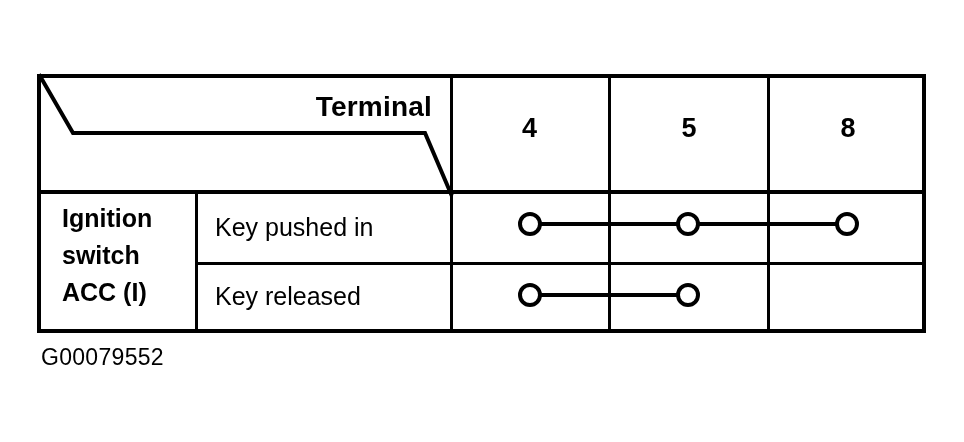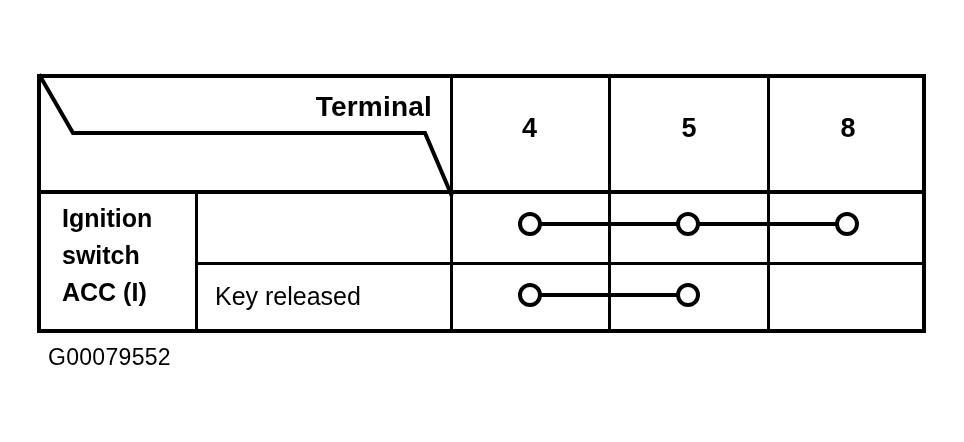--- a/index.html
+++ b/index.html
@@ -150,21 +150,21 @@
     left: 0;
     top: 0;
     width: 964px;
     height: 442px;
     pointer-events: none;
   }
 
   
   .caption {
     position: absolute;
-    left: 48px;
+    left: 41px;
     top: 343px;
     font-size: 23px;
     line-height: 28px;
     letter-spacing: 0.3px;
   }
 </style>
 </head>
 <body>
 
 <div id="figure">
@@ -183,20 +183,21 @@
   </svg>
 
   <div class="hdr-terminal">Terminal</div>
 
   <div class="col-head col-head-4">4</div>
   <div class="col-head col-head-5">5</div>
   <div class="col-head col-head-8">8</div>
 
   <div class="position-label">Ignition switch ACC (I)</div>
 
+  <div class="row-desc row-desc-1">Key pushed in</div>
   <div class="row-desc row-desc-2">Key released</div>
 
   <svg class="continuity" viewBox="0 0 964 442">
 
     <g>
       <line x1="530" y1="224" x2="847" y2="224" stroke="#000000" stroke-width="4"></line>
       <circle cx="530" cy="224" r="10" fill="#ffffff" stroke="#000000" stroke-width="4"></circle>
       <circle cx="688" cy="224" r="10" fill="#ffffff" stroke="#000000" stroke-width="4"></circle>
       <circle cx="847" cy="224" r="10" fill="#ffffff" stroke="#000000" stroke-width="4"></circle>
     </g>

